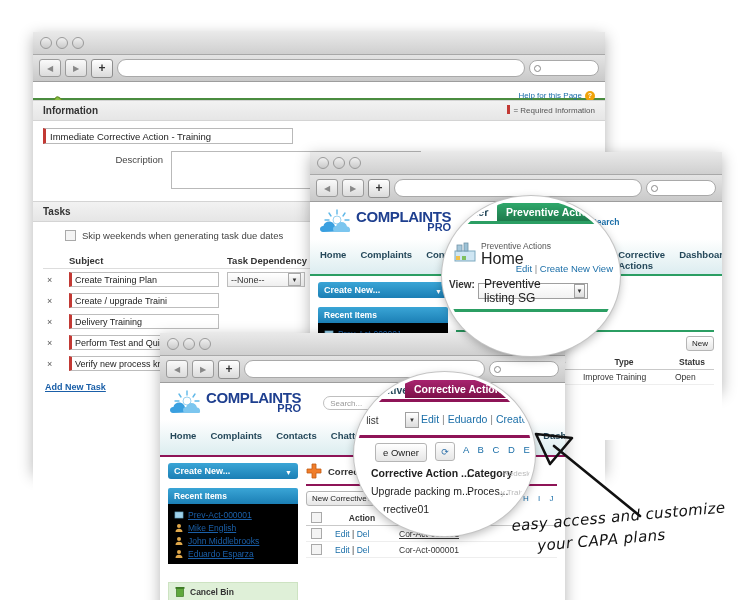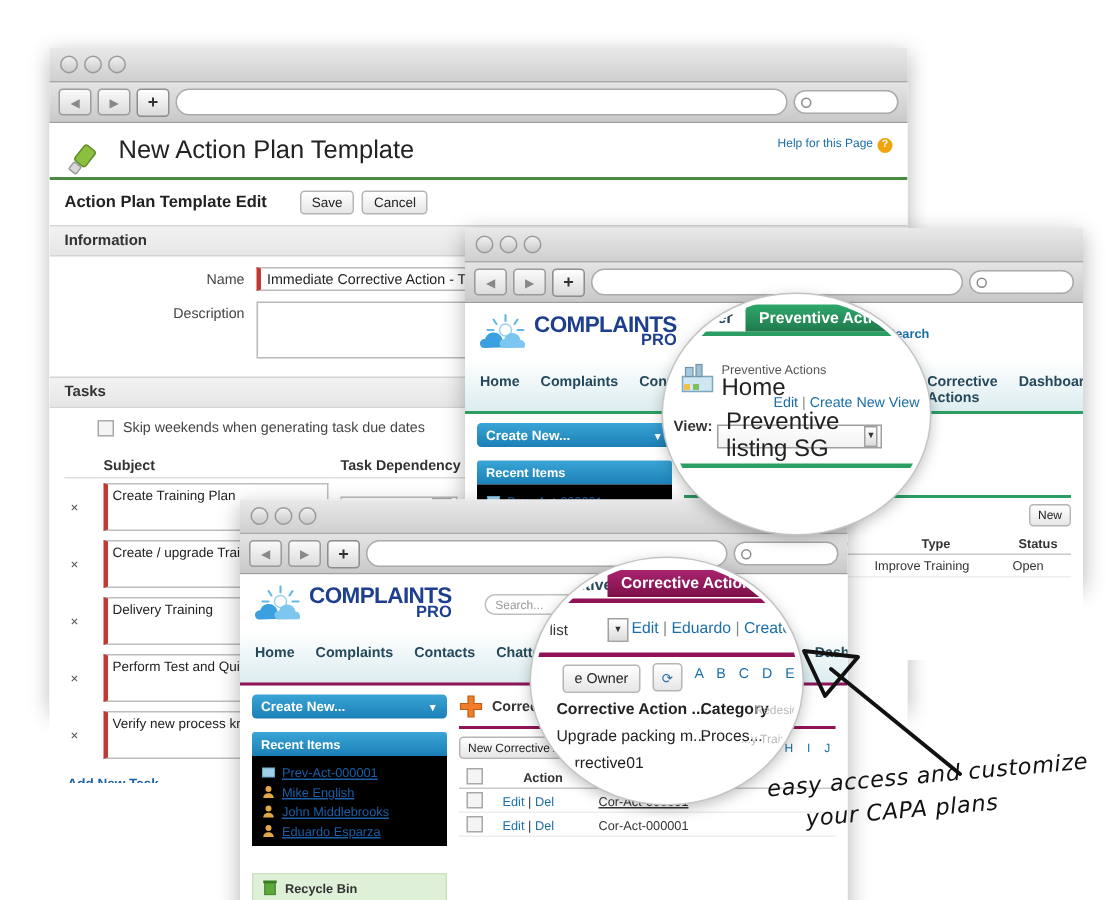--- a/index.html
+++ b/index.html
@@ -67,21 +67,21 @@
   .tasks-area{padding:0 10px;}
   .chkrow{display:flex;align-items:center;gap:6px;padding:8px 0 6px 22px;
           font-size:9.5px;color:#444;}
   .chk{width:9px;height:9px;border:1px solid #a9a9a9;background:#f4f4f4;display:block;}
   table.tsk{border-collapse:collapse;width:100%;margin-top:6px;}
   table.tsk th{font-size:9.5px;text-align:left;font-weight:bold;color:#333;
                padding:2px 4px;border-bottom:1px solid #ddd;}
   table.tsk td{padding:3px 4px;}
   .x-btn{font-size:9px;color:#555;}
   .tcell{border:1px solid #bdbdbd;border-left:3px solid #c23934;background:#fff;
-         height:32px;font-size:9px;color:#222;padding:1px 3px;box-sizing:border-box;
+         height:15px;font-size:9px;color:#222;padding:1px 3px;box-sizing:border-box;
          line-height:13px;white-space:nowrap;overflow:hidden;}
   .sel{border:1px solid #bdbdbd;background:linear-gradient(#fff,#efefef);height:15px;
        font-size:9px;padding:1px 3px;box-sizing:border-box;display:flex;
        align-items:center;justify-content:space-between;width:78px;}
   .caret{width:11px;height:11px;border:1px solid #aaa;background:linear-gradient(#fff,#dcdcdc);
          font-size:6px;display:flex;align-items:center;justify-content:center;color:#333;}
   .addnew{font-size:9px;color:#1a5fa8;text-decoration:underline;
           display:inline-block;margin:8px 0 0 2px;font-weight:bold;}
 
   
@@ -172,44 +172,35 @@
     <div class="urlbar"></div>
     <div class="srchbar"></div>
   </div>
 
   <div class="sf-page">
     <div class="sf-head">
       <svg class="pin-icon" viewBox="0 0 26 26">
         <rect x="9" y="3" width="9" height="13" rx="2" transform="rotate(38 13 10)" fill="#8bbf3f" stroke="#5f8c28" stroke-width="1"></rect>
         <rect x="4" y="15" width="6" height="6" rx="1" transform="rotate(38 7 18)" fill="#d8d8d8" stroke="#999" stroke-width="1"></rect>
       </svg>
-      <div class="ptitle">New Action Plan Template</div>
       <div class="help-link">
         <span>Help for this Page</span><span class="help-q">?</span>
       </div>
     </div>
     <div class="grn-rule"></div>
 
-    <div class="sf-bar">
-      <h2>Action Plan Template Edit</h2>
-      <div class="btns">
-        <div class="sfbtn">Save</div>
-        <div class="sfbtn">Cancel</div>
-      </div>
-    </div>
 
     <div class="sect">
       <span>Information</span>
       <span class="reqnote">
         <span class="reqbar"></span><span>= Required Information</span>
       </span>
     </div>
 
     <div class="frow">
-      <div class="flab">Name</div>
       <div class="finput">Immediate Corrective Action - Training</div>
     </div>
     <div class="frow">
       <div class="flab">Description</div>
       <div class="finput ftext"></div>
     </div>
 
     <div class="sect" style="margin-top:12px">
       <span>Tasks</span>
     </div>
@@ -484,21 +475,21 @@
                 <path d="M1.5 9c0-2 1.6-3.2 3.5-3.2S8.5 7 8.5 9z" fill="#e0a84a"></path>
               </svg>
             <span>Eduardo Esparza</span>
           </div>
         </div>
         <div class="rbin">
           <svg style="width:10px;height:11px" viewBox="0 0 10 11">
             <rect x="1.5" y="2.5" width="7" height="8" fill="#5fa83c" stroke="#3d7a24" stroke-width=".7"></rect>
             <rect x="0.5" y="1" width="9" height="1.8" fill="#3d7a24"></rect>
           </svg>
-          <span>Recycle Bin</span>
+          <span>Cancel Bin</span>
         </div>
       </div>
 
       <div class="cp-right">
         <div class="listrow">
           <svg style="width:16px;height:16px;flex:none" viewBox="0 0 16 16">
             <path d="M6 1h4v5h5v4h-5v5H6v-5H1V6h5z" fill="#f07d2a" stroke="#c25a12" stroke-width=".8"></path>
           </svg>
           <span style="font-size:9.5px;font-weight:bold">Corrective list</span>
           <div class="lsel">
@@ -560,21 +551,21 @@
       <rect x="3" y="15" width="4" height="4" fill="#f0c14a"></rect>
       <rect x="9" y="15" width="4" height="4" fill="#7fbf5f"></rect>
     </svg>
     <div style="position:absolute;left:36px;top:42px;font-size:8.5px;color:#555">Preventive Actions</div>
     <div style="position:absolute;left:36px;top:51px;font-size:16px;color:#222">Home</div>
 
     <div style="position:absolute;left:4px;top:80px;font-size:10px;font-weight:bold;color:#333">View:</div>
     <div style="position:absolute;left:33px;top:84px;width:110px;height:16px;border:1px solid #9f9f9f;
                 background:linear-gradient(#fff,#f2f2f2);display:flex;align-items:center;
                 justify-content:space-between;padding:0 2px 0 5px;box-sizing:border-box;">
-      <span style="font-size:16px;color:#222">Preventive listing SG</span>
+      <span style="font-size:12px;color:#222">Preventive listing SG</span>
       <span style="width:11px;height:12px;border:1px solid #a0a0a0;background:linear-gradient(#fff,#dcdcdc);
                    font-size:6px;display:flex;align-items:center;justify-content:center;color:#333">▼</span>
     </div>
     <div style="position:absolute;left:0;top:110px;width:100%;height:2.5px;background:#2b9e63"></div>
 
     <div style="position:absolute;right:4px;top:64px;font-size:9.5px;color:#1a6ea8;white-space:nowrap">
       <span>Edit</span>
       <span style="color:#888">|</span>
       <span>Create New View</span>
     </div>

